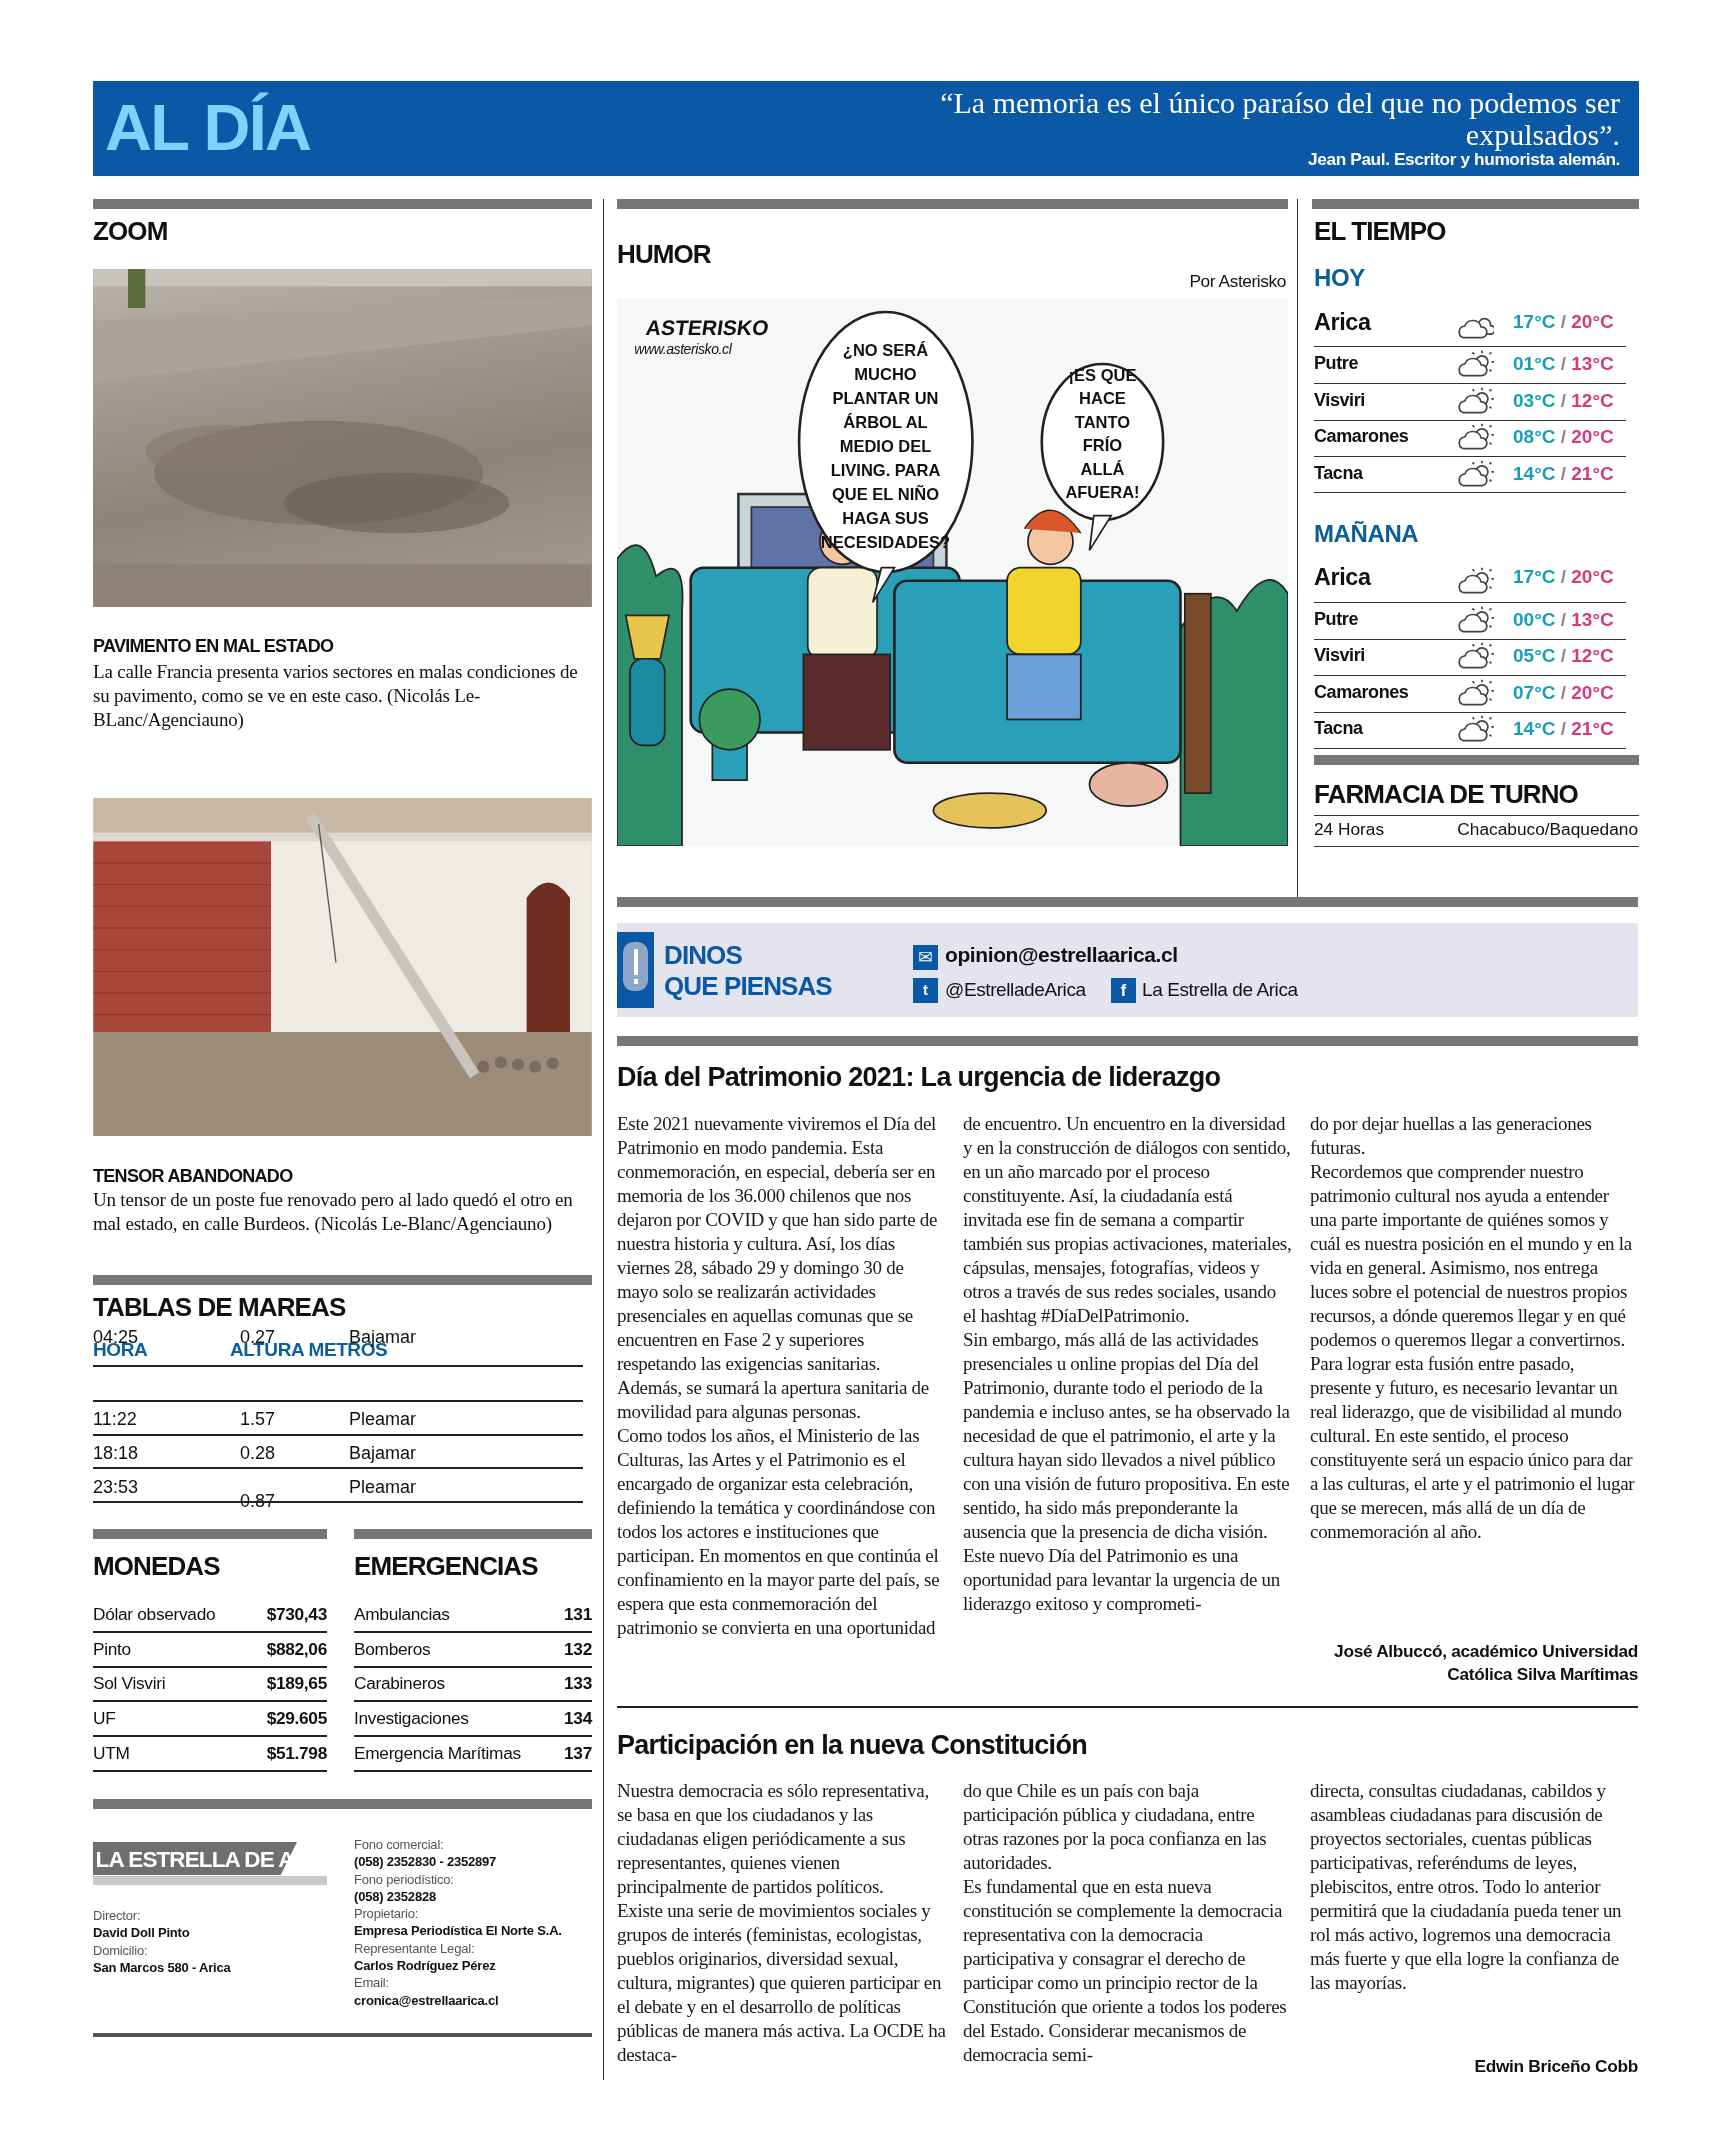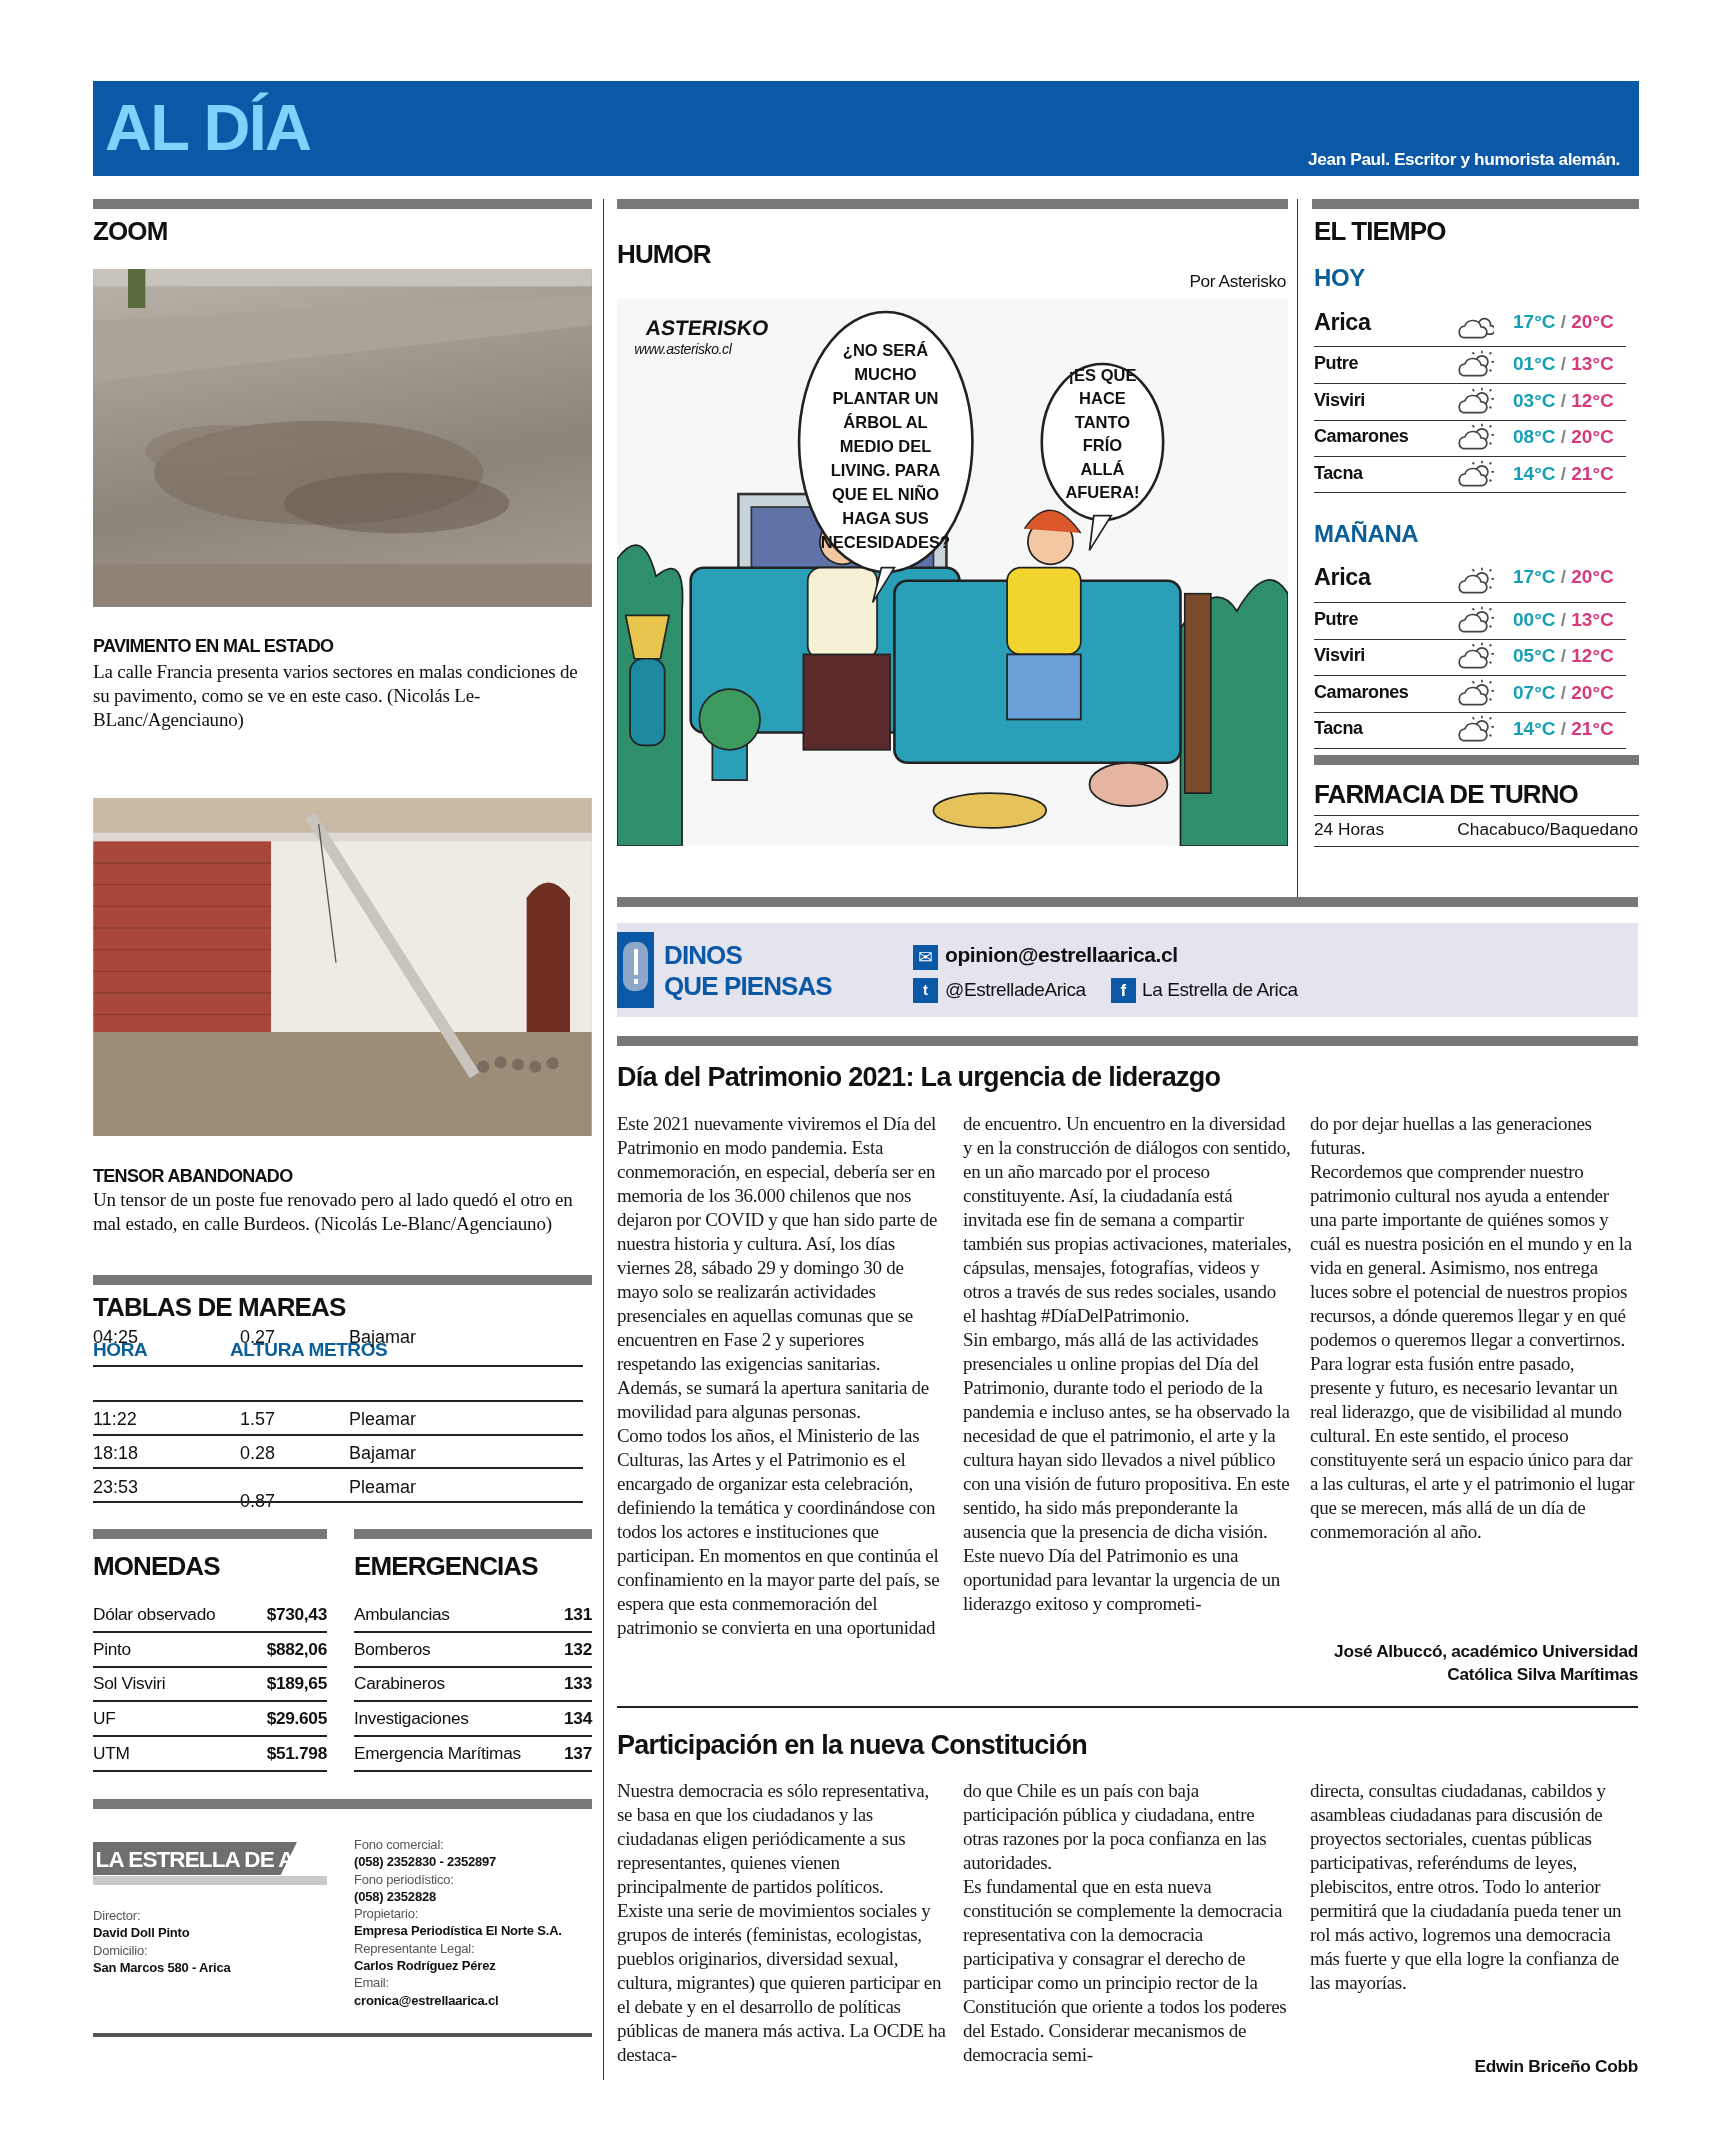--- a/index.html
+++ b/index.html
@@ -47,20 +47,21 @@
   .sig{position:absolute;text-align:right;font-weight:bold;font-size:17.3px;line-height:23.4px;letter-spacing:-0.3px}
 
   .imp{position:absolute;font-size:13px;line-height:17.3px;color:#555;letter-spacing:-0.2px}
   .imp b{color:#111}
 </style>
 </head>
 <body>
 
 <div id="banner" class="abs">
   <div class="title">AL DÍA</div>
+  <div class="quote">“La memoria es el único paraíso del que no podemos ser expulsados”.</div>
   <div class="quote-author">Jean Paul. Escritor y humorista alemán.</div>
 </div>
 
 <div class="vrule" style="left:603px;top:199px;height:1881px"></div>
 <div class="vrule" style="left:1297px;top:199px;height:698px"></div>
 
 <div class="bar" style="left:93px;top:199px;width:499px"></div>
 <div class="sec-title" style="left:93px;top:216px">ZOOM</div>
 
 <div class="photo" style="left:93px;top:269px;width:499px;height:338px;background:linear-gradient(170deg,#b9b3aa 0%,#9e978d 35%,#8c8479 60%,#a89f93 100%)">

